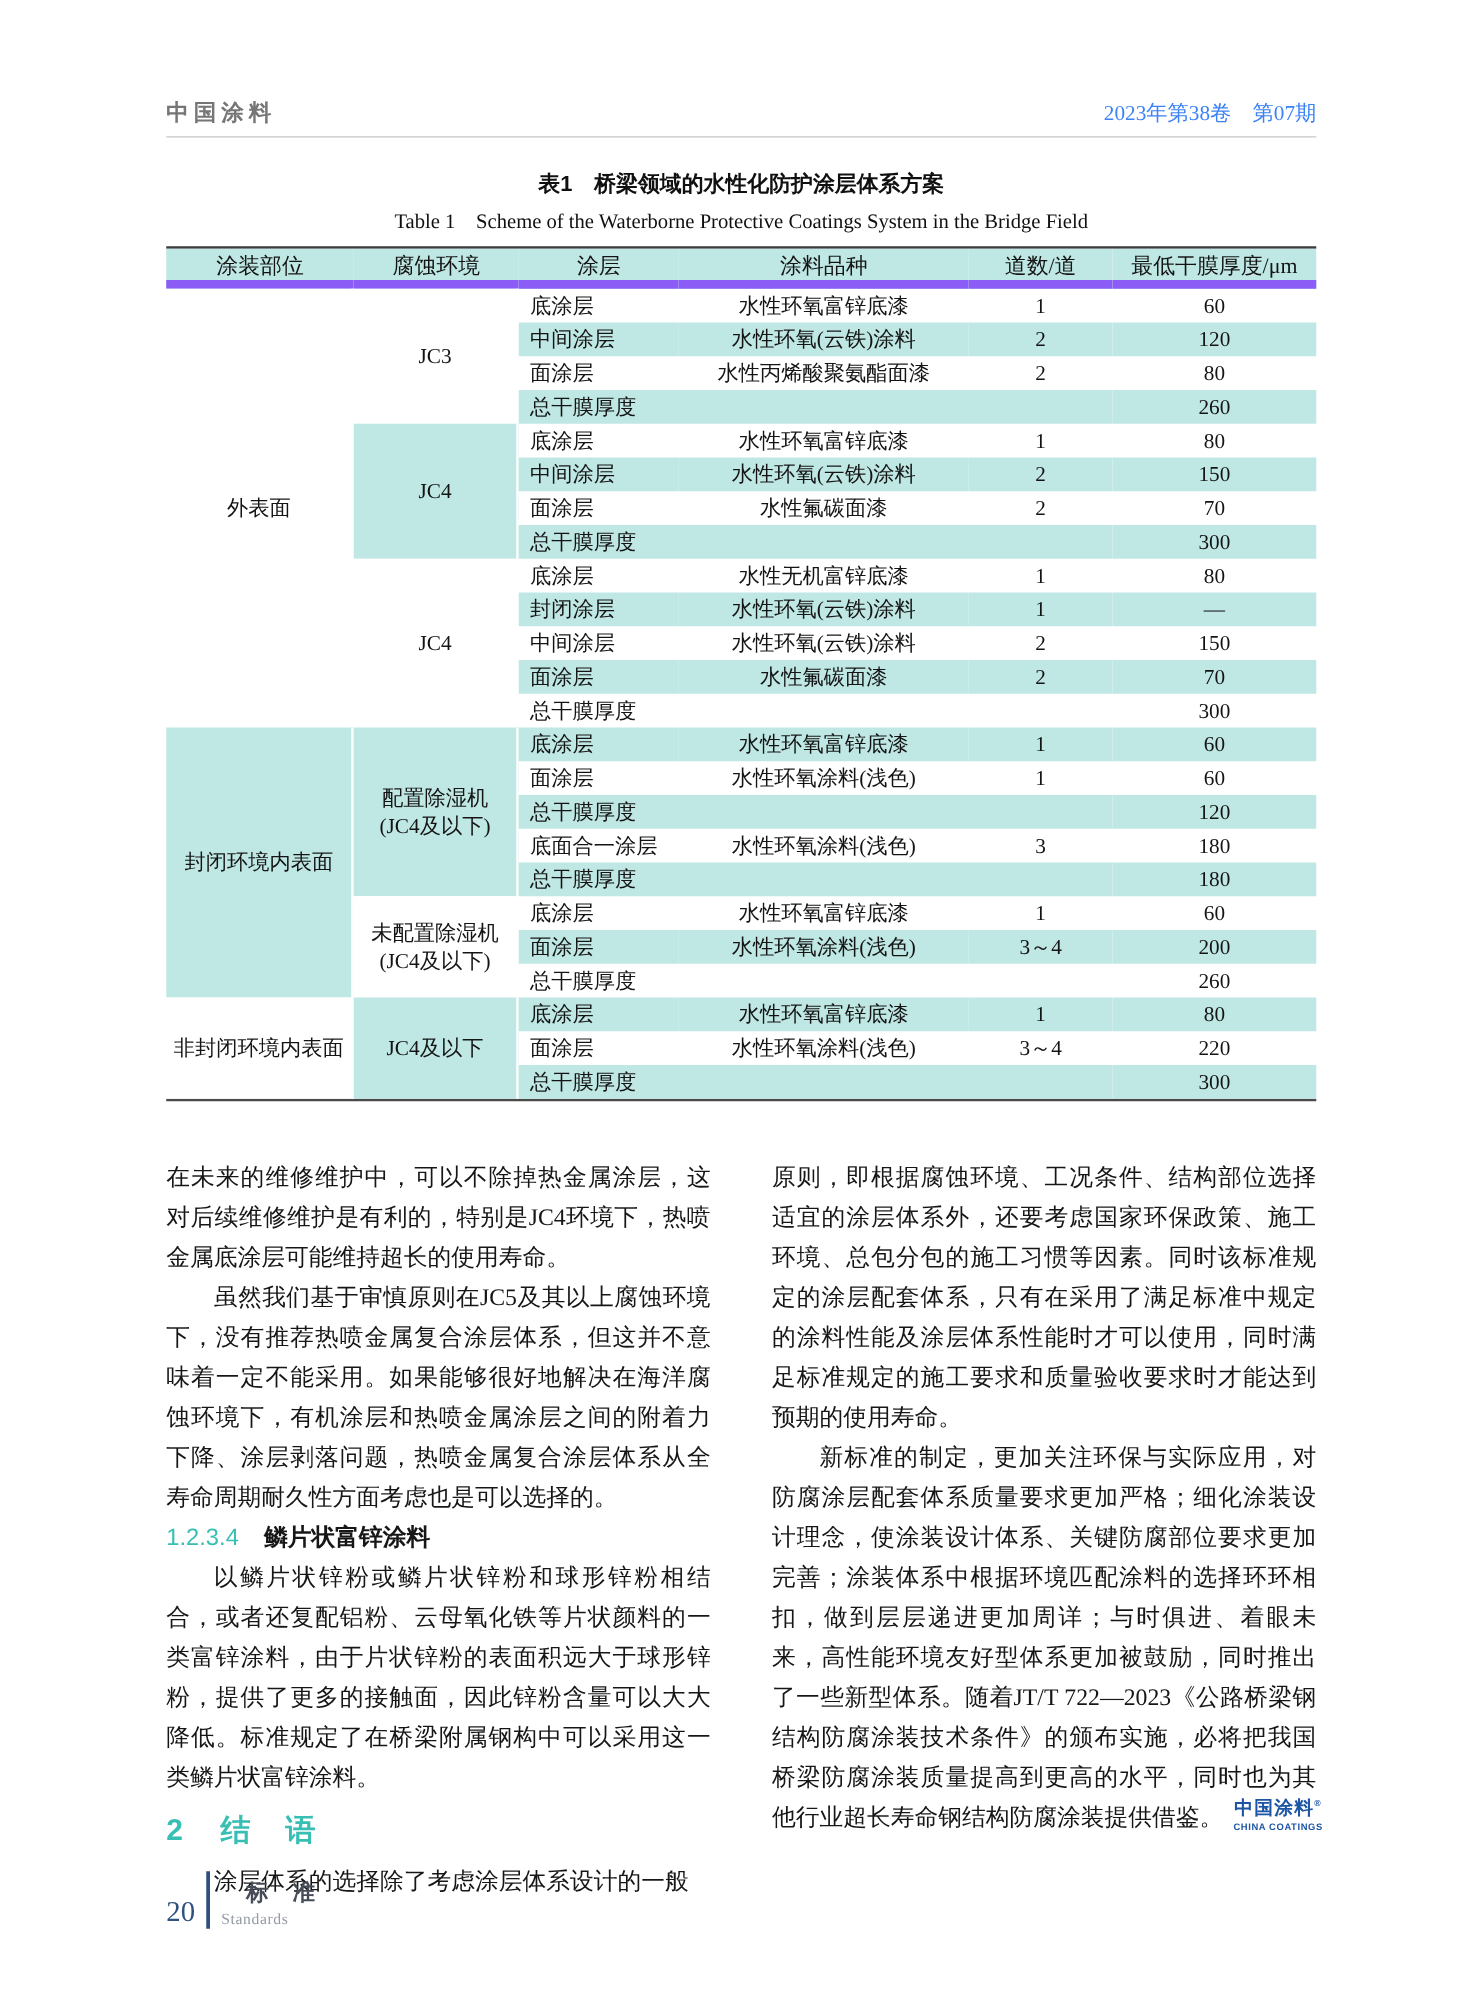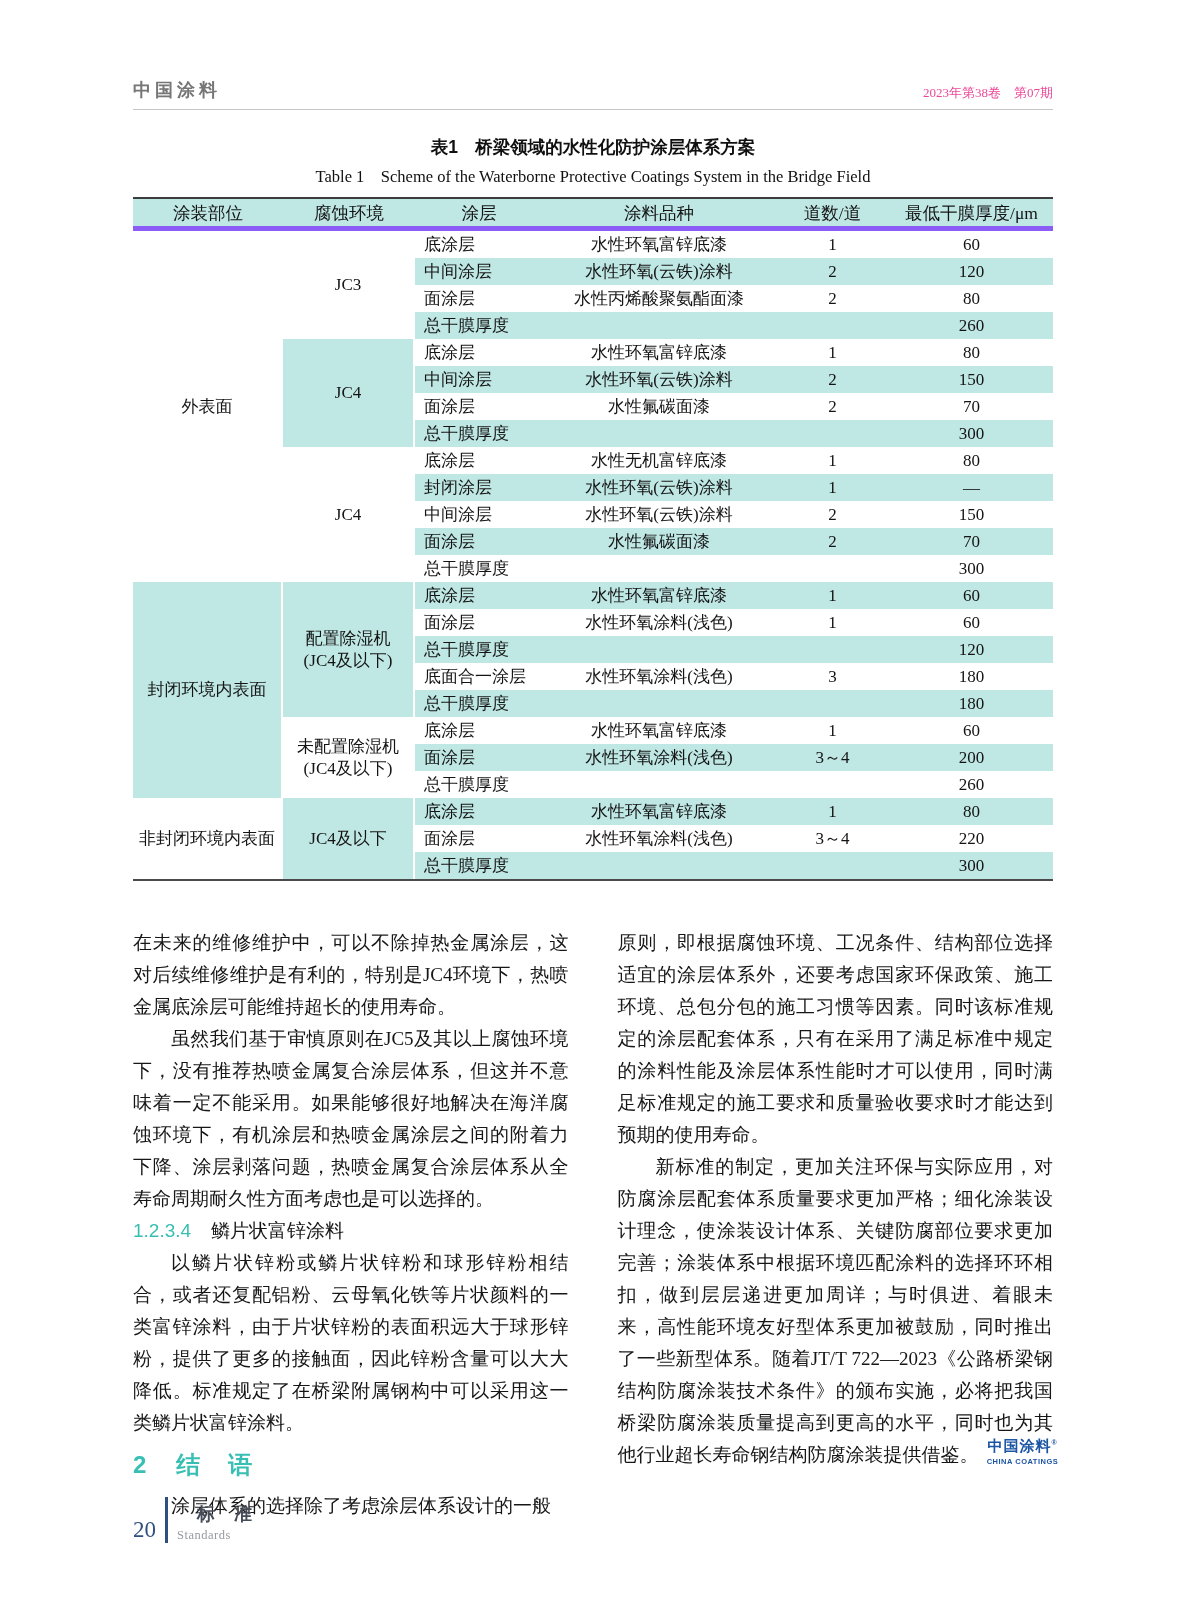--- a/index.html
+++ b/index.html
@@ -6,49 +6,49 @@
   html,body { width:1187px; height:1600px; background:#ffffff; overflow:hidden; }
   body { position:relative; font-family:"Liberation Serif","DejaVu Serif",serif; color:#1a1a1a; }
   .sans { font-family:"Liberation Sans","DejaVu Sans",sans-serif; }
 
   .content { position:absolute; left:133px; top:0; width:920px; }
 
   
   .page-header { display:flex; justify-content:space-between; align-items:flex-end;
                  padding-top:78px; padding-bottom:7px; border-bottom:1.5px solid #c6c6c6; }
   .journal-name { font-size:18px; color:#767676; letter-spacing:4px; font-weight:bold; }
-  .issue-info   { font-size:13px; color:#ec4899; }
+  .issue-info   { font-size:17px; color:#3b82f6; }
 
   
   .table-title-cn { margin-top:25px; text-align:center; font-weight:bold; font-size:17.5px; color:#101010; }
   .table-title-en { margin-top:7px;  text-align:center; font-weight:normal; font-size:16.5px; color:#101010; }
 
   
   table.coatings { margin-top:9px; width:100%; border-collapse:separate; border-spacing:0;
                    border-top:2.5px solid #3d3d3d; border-bottom:2px solid #4a4a4a;
                    font-size:17px; color:#141414; }
   .coatings col.c1{width:150px}.coatings col.c2{width:132px}.coatings col.c3{width:128px}
   .coatings col.c4{width:232px}.coatings col.c5{width:115px}.coatings col.c6{width:163px}
   .coatings th { background:#bfe8e5; height:32px; font-weight:normal; text-align:center;
-                 border-bottom:5px solid #8b5cf6; font-size:17.5px; }
+                 border-bottom:7px solid #8b5cf6; font-size:17.5px; }
   .coatings td { height:27px; text-align:center; padding:0 4px; vertical-align:middle; line-height:1.25; }
   .coatings td.left { text-align:left; padding-left:9px; }
   .coatings tr.stripe td:not(.mc) { background:#bfe8e5; }
   .coatings td.mc { border-right:2.5px solid #ffffff; white-space:pre-line;text-align:center; }
   .coatings td.mc-white { background:#ffffff; }
   .coatings td.mc-teal  { background:#bfe8e5; }
 
   
   .columns { display:flex; gap:49px; margin-top:46px; }
   .col { flex:1; font-size:19px; line-height:32px; text-align:justify; color:#161616; }
   .col p { margin:0; }
   .indent { text-indent:2em; }
   .h-sub { line-height:32px; }
   .h-sub .num { color:#38bfb4; margin-right:20px; font-family:"Liberation Sans","DejaVu Sans",sans-serif; }
-  .h-sub .ttl { font-weight:normal; font-family:"Liberation Sans","DejaVu Sans",sans-serif;margin-top:38px; }
+  .h-sub .ttl { font-weight:bold; font-family:"Liberation Sans","DejaVu Sans",sans-serif;margin-top:38px; }
   .h-main { margin-top:10px; margin-bottom:9px; color:#38bfb4; font-weight:bold; font-size:24px;
             font-family:"Liberation Sans","DejaVu Sans",sans-serif; }
   .h-main .num { margin-right:30px; }
   .h-main .ttl { letter-spacing:2px; }
 
   
   .footer { position:absolute; left:133px; top:1497px; display:flex; align-items:flex-end; }
   .page-num { font-size:23px; color:#30517e; margin-right:9px; }
   .footer-bar { width:3px; height:46px; background:#2f4f7f; margin-right:9px; }
   .footer-label { font-size:18px; color:#454b57; letter-spacing:7px; font-weight:bold;padding-left:20px; }

